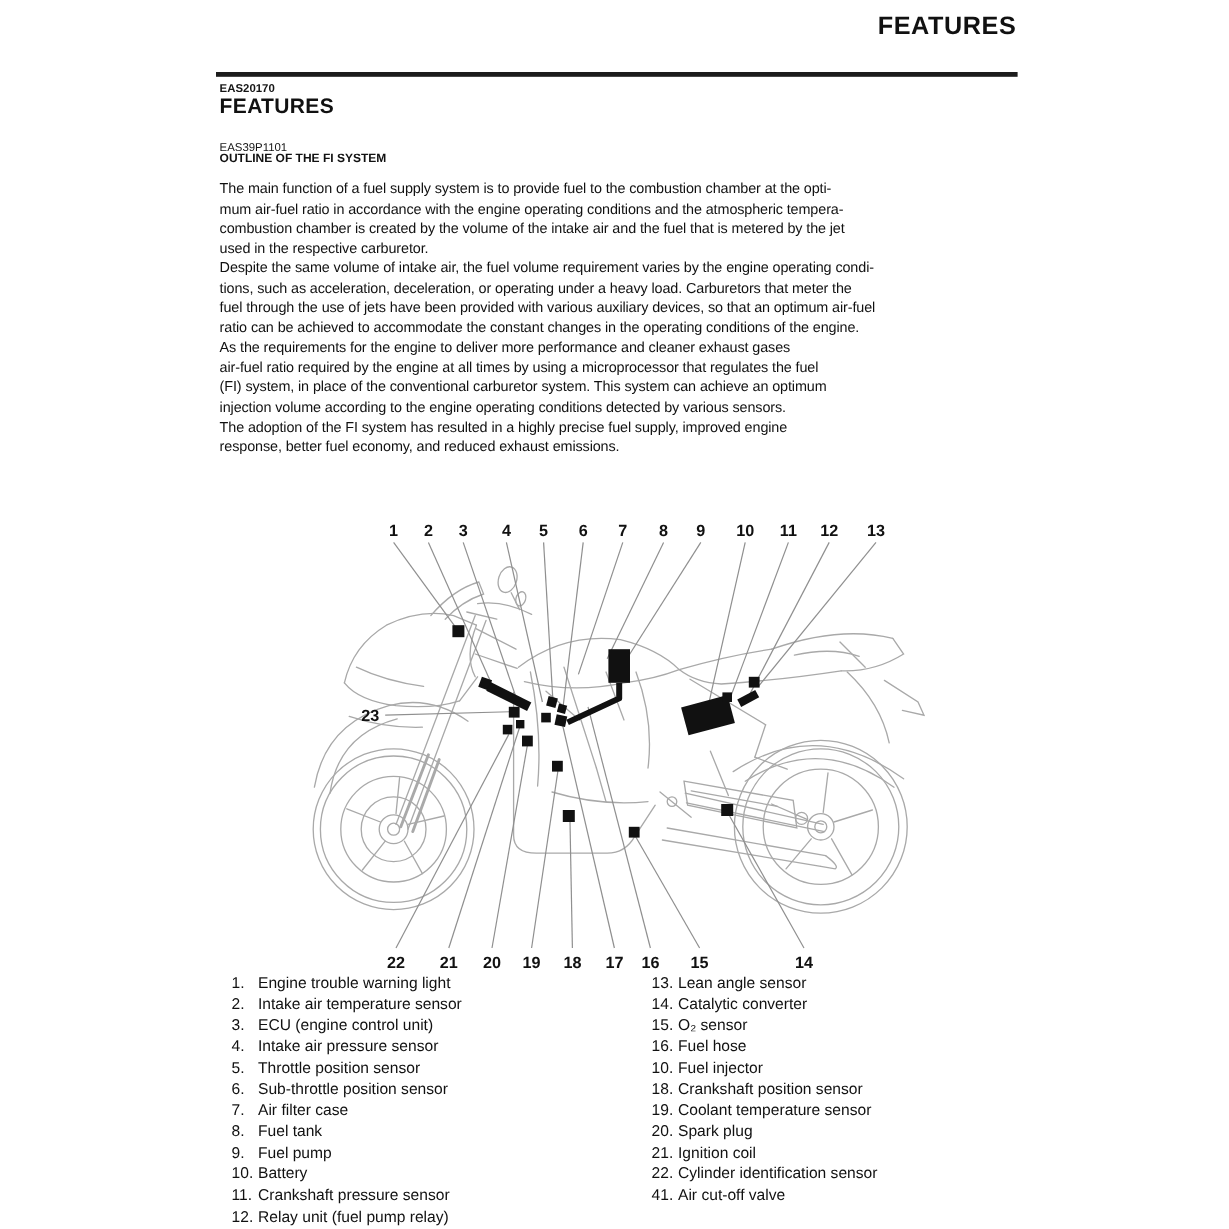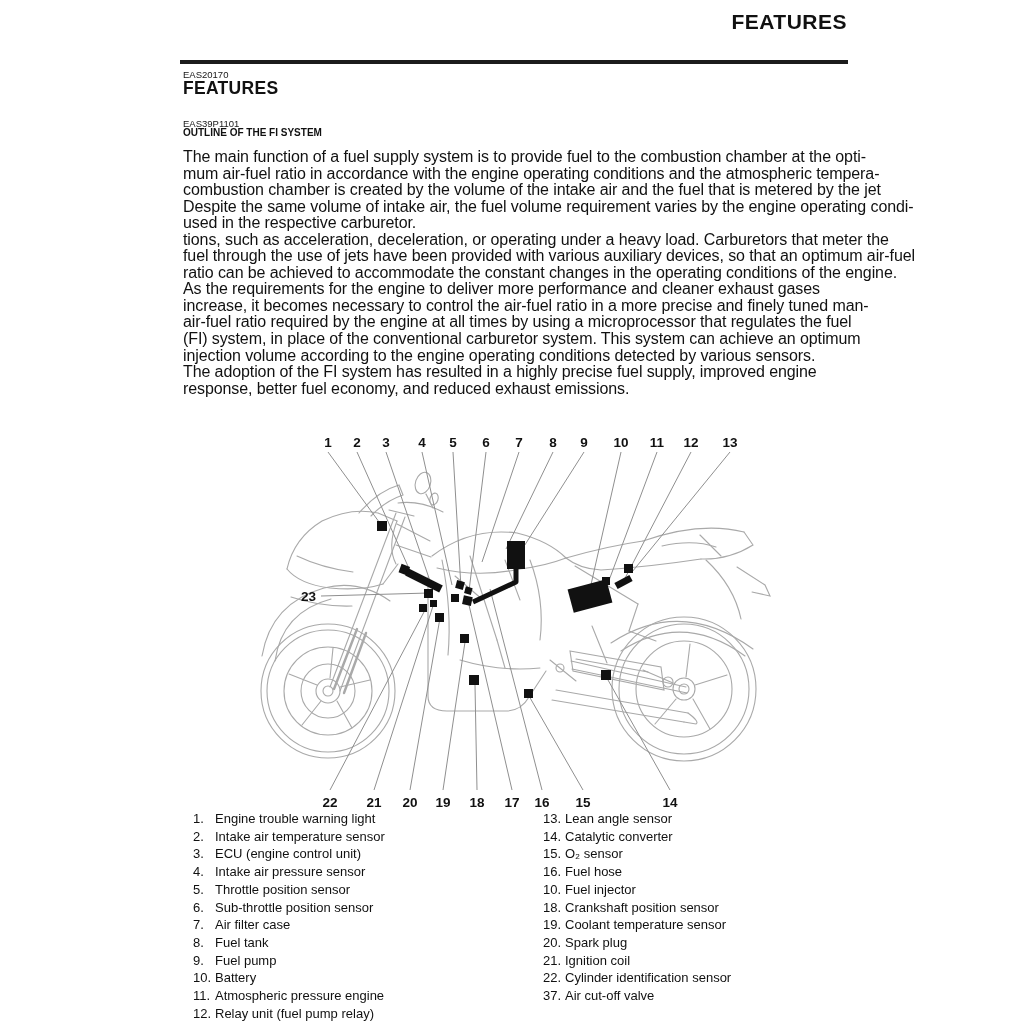--- a/index.html
+++ b/index.html
@@ -7,26 +7,26 @@
     width:1024px; height:1024px; position:relative; background:#ffffff;
     font-family:"Liberation Sans","DejaVu Sans",sans-serif; color:#111;
     overflow:hidden;
   }
   .abs { position:absolute; }
   .page-header {
     top:10px; right:177px; font-size:21px; font-weight:700; letter-spacing:0.5px;
   }
   .rule { left:180px; top:60px; width:668px; height:3.5px; background:#1c1c1c; }
   .eascode { left:183px; font-size:9.5px; color:#151515; }
-  .code1 { top:69px; }
+  .code1 { top:69px;font-weight:bold; }
   .code2 { top:118px; }
   .sec-title { left:183px; top:78px; font-size:17.5px; font-weight:700; letter-spacing:0.3px; }
   .sub-title { left:183px; top:127px; font-size:10px; font-weight:700; }
   .body-text { left:183px; top:149px; }
-  .bodyline { font-size:16px; line-height:16.55px; white-space:nowrap; letter-spacing:-0.1px; }
+  .bodyline { font-size:12px; line-height:16.55px; white-space:nowrap; letter-spacing:-0.1px; }
   .diagram-svg { left:0; top:425px; }
   .legend { top:810px; }
   .legend-left  { left:193px; }
   .legend-right { left:543px; }
   .legrow { display:flex; line-height:17.7px; font-size:13px; white-space:nowrap; }
   .legnum { display:inline-block; width:22px; flex:0 0 22px; }
   svg text { font-family:"Liberation Sans","DejaVu Sans",sans-serif; }
 </style>
 </head>
 <body>
@@ -41,33 +41,32 @@
 
 <div class="abs body-text">
 
     <div class="bodyline">The main function of a fuel supply system is to provide fuel to the combustion chamber at the opti-</div>
 
     <div class="bodyline">mum air-fuel ratio in accordance with the engine operating conditions and the atmospheric tempera-</div>
 
 
     <div class="bodyline">combustion chamber is created by the volume of the intake air and the fuel that is metered by the jet</div>
 
+    <div class="bodyline">used in the respective carburetor.</div>
+
     <div class="bodyline">Despite the same volume of intake air, the fuel volume requirement varies by the engine operating condi-</div>
 
-    <div class="bodyline">used in the respective carburetor.</div>
-
     <div class="bodyline">tions, such as acceleration, deceleration, or operating under a heavy load. Carburetors that meter the</div>
 
     <div class="bodyline">fuel through the use of jets have been provided with various auxiliary devices, so that an optimum air-fuel</div>
 
     <div class="bodyline">ratio can be achieved to accommodate the constant changes in the operating conditions of the engine.</div>
 
     <div class="bodyline">As the requirements for the engine to deliver more performance and cleaner exhaust gases</div>
 
-    <div class="bodyline">increase, it becomes necessary to control the air-fuel ratio in a more precise and finely tuned man-</div>
 
 
     <div class="bodyline">air-fuel ratio required by the engine at all times by using a microprocessor that regulates the fuel</div>
 
     <div class="bodyline">(FI) system, in place of the conventional carburetor system. This system can achieve an optimum</div>
 
     <div class="bodyline">injection volume according to the engine operating conditions detected by various sensors.</div>
 
     <div class="bodyline">The adoption of the FI system has resulted in a highly precise fuel supply, improved engine</div>
 
@@ -296,21 +295,21 @@
       <span class="leglabel">Fuel pump</span>
     </div>
 
     <div class="legrow">
       <span class="legnum">10.</span>
       <span class="leglabel">Battery</span>
     </div>
 
     <div class="legrow">
       <span class="legnum">11.</span>
-      <span class="leglabel">Atmospheric pressure engine</span>
+      <span class="leglabel">Crankshaft pressure sensor</span>
     </div>
 
     <div class="legrow">
       <span class="legnum">12.</span>
       <span class="leglabel">Relay unit (fuel pump relay)</span>
     </div>
   </div>
 
 <div class="abs legend legend-right">
 
@@ -358,16 +357,16 @@
       <span class="legnum">21.</span>
       <span class="leglabel">Ignition coil</span>
     </div>
 
     <div class="legrow">
       <span class="legnum">22.</span>
       <span class="leglabel">Cylinder identification sensor</span>
     </div>
 
     <div class="legrow">
-      <span class="legnum">37.</span>
+      <span class="legnum">41.</span>
       <span class="leglabel">Air cut-off valve</span>
     </div>
   </div>
 
 </body></html>

